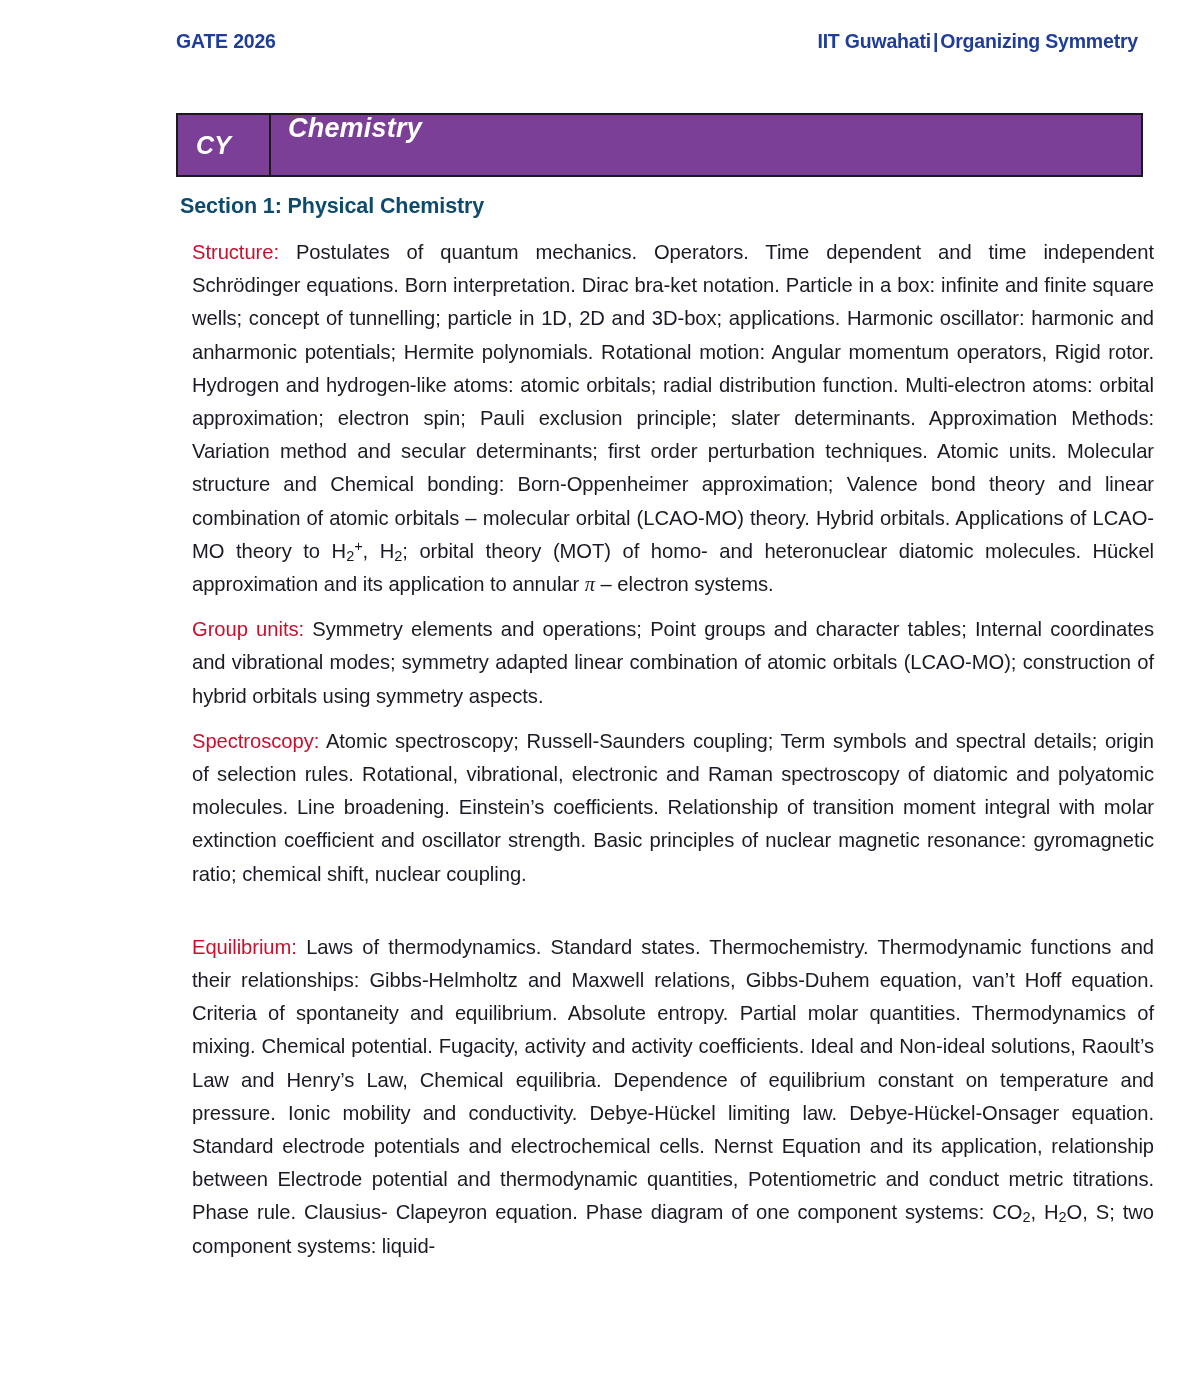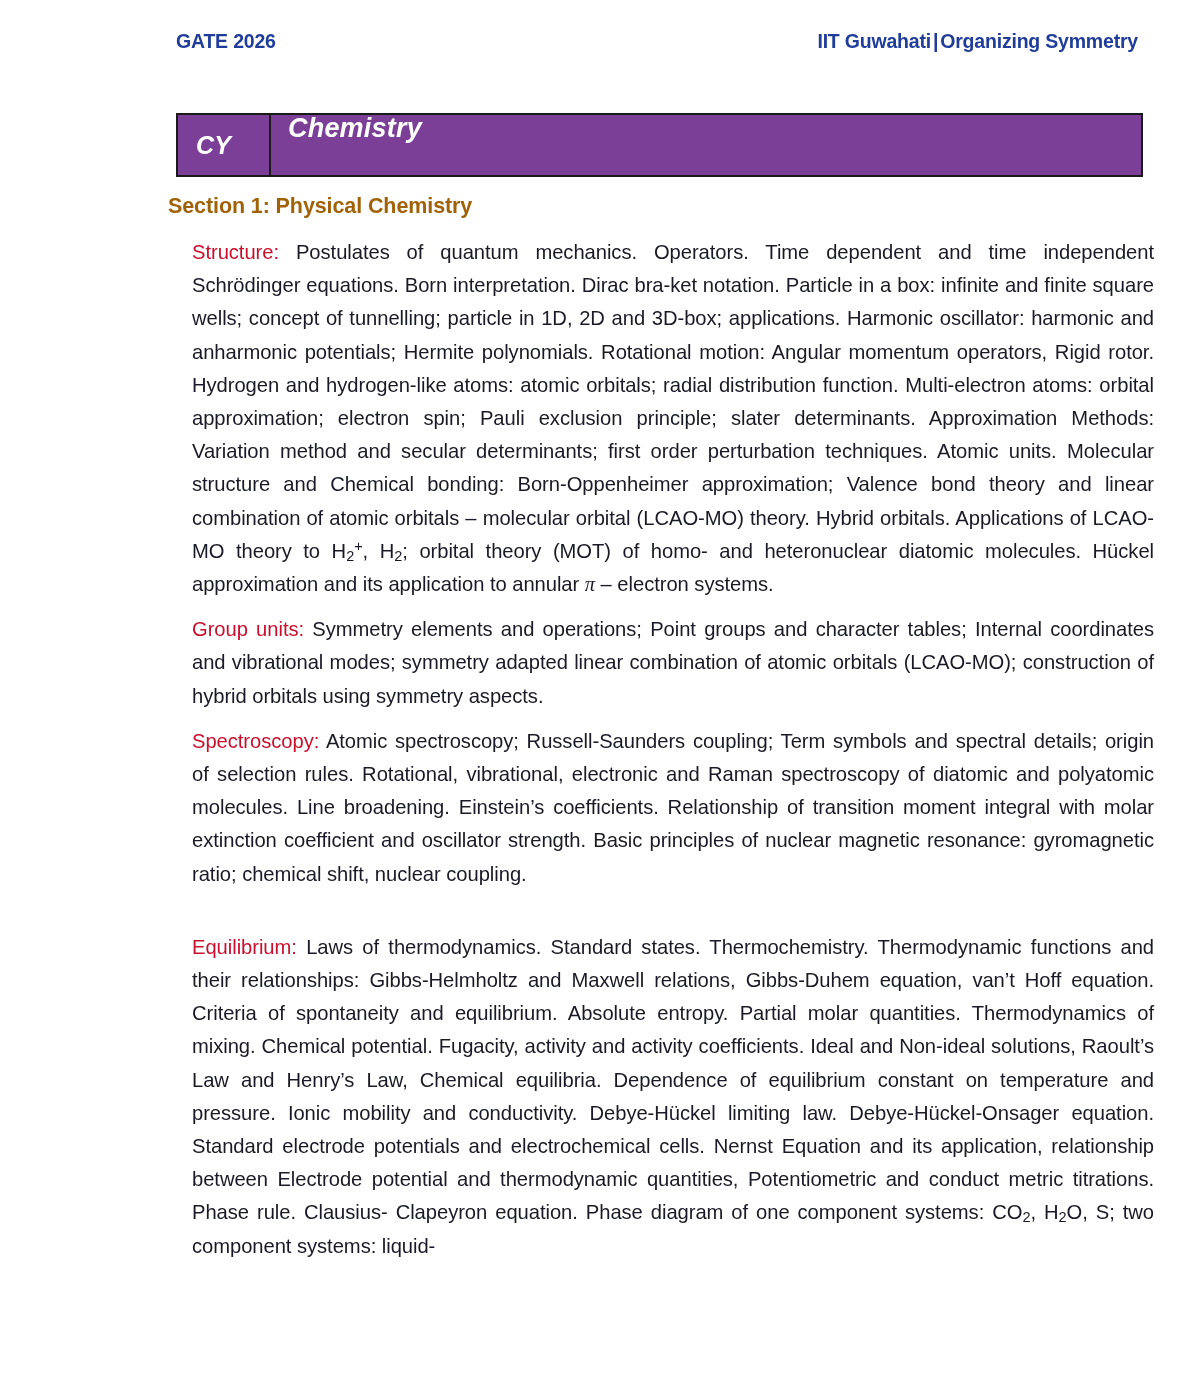--- a/index.html
+++ b/index.html
@@ -79,25 +79,25 @@
     letter-spacing: 0.2px;
     line-height: 1;
     font-style: italic;
   }
   .code-banner .cell-code .banner-text { font-size: 25px; }
 
   
   .section-heading {
     position: absolute;
     top: 194px;
-    left: 168px;
+    left: 180px;
     width: 962px;
     font-weight: bold;
     font-size: 21.5px;
-    color: #a16207;
+    color: #0c4a6e;
     letter-spacing: -0.1px;
   }
 
   
   .body-wrap {
     position: absolute;
     top: 236px;
     left: 192px;
     width: 962px;
   }

